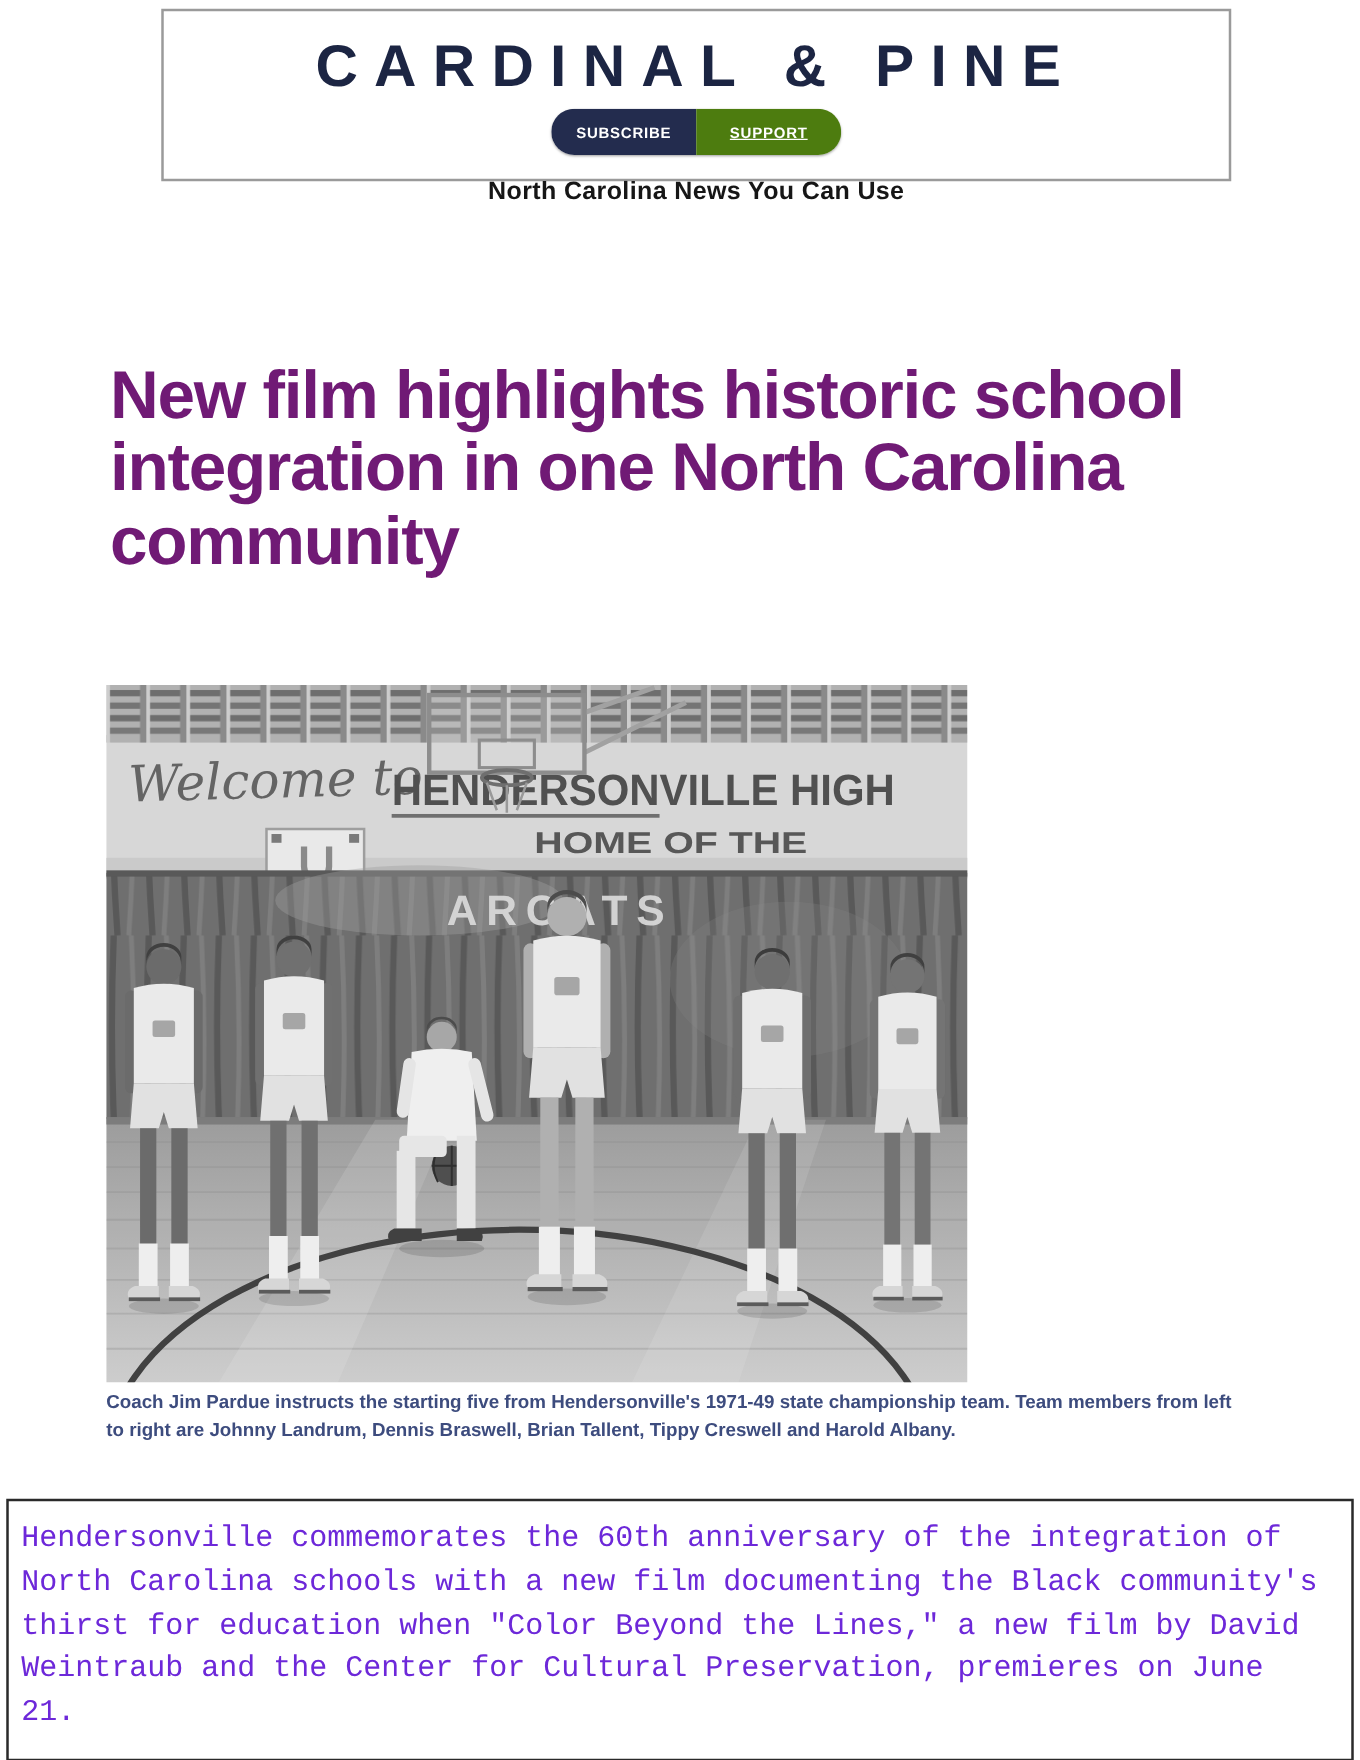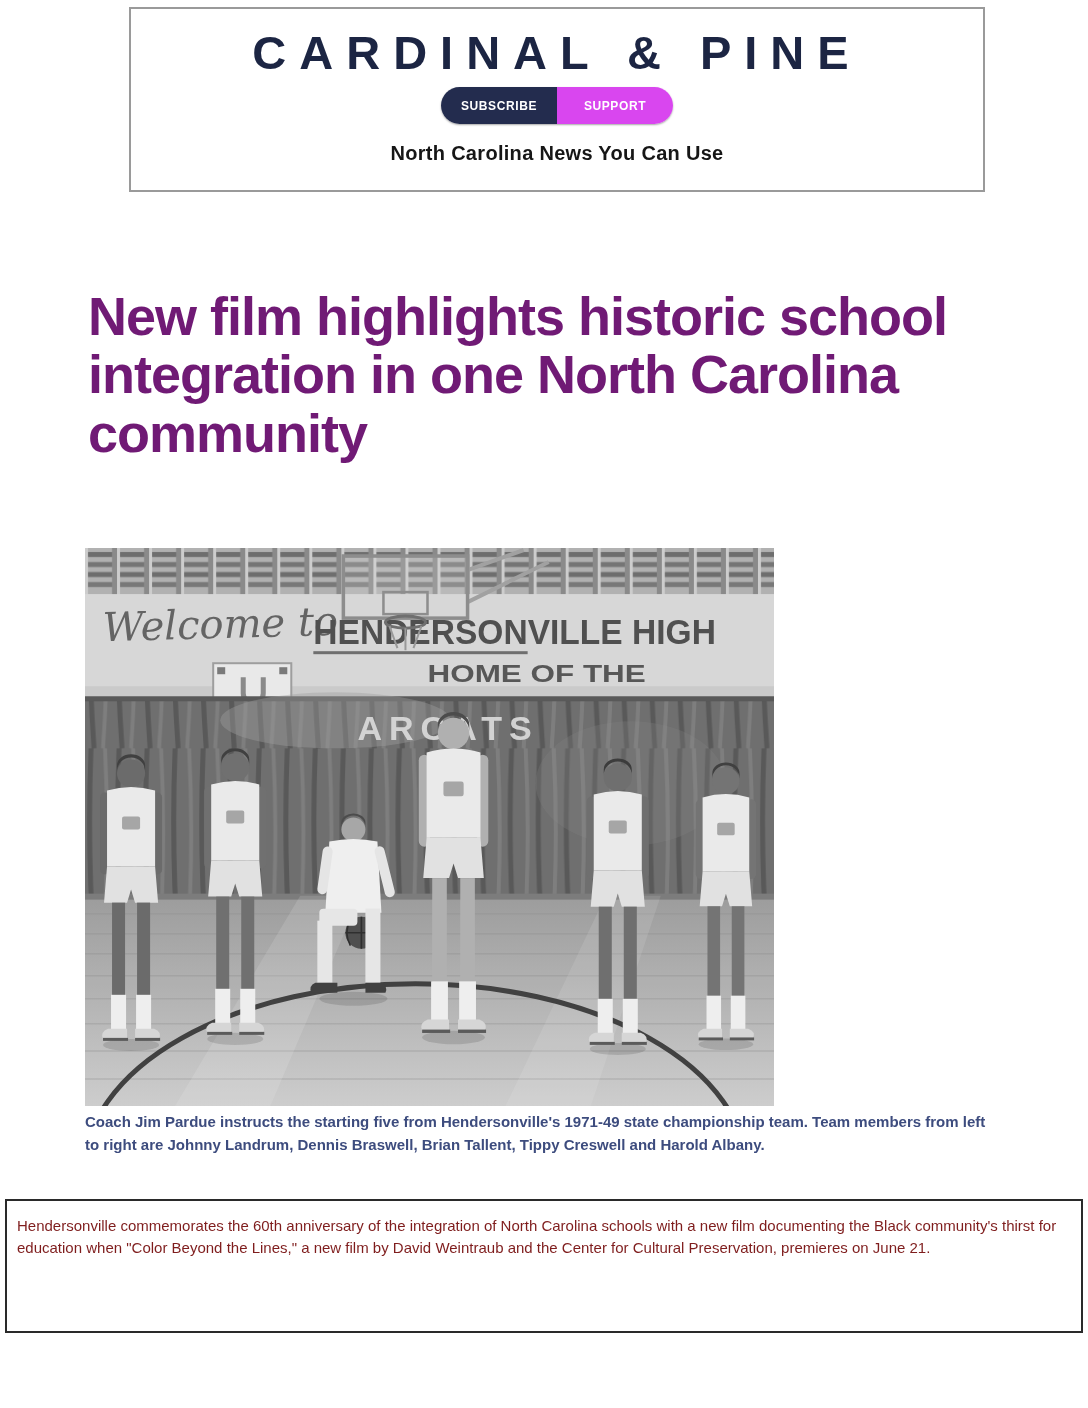--- a/index.html
+++ b/index.html
@@ -5,38 +5,38 @@
   * { margin:0; padding:0; box-sizing:border-box; }
   html,body { background:#ffffff; }
   body { font-family:"Liberation Sans", sans-serif; }
   #page {
     position:relative; width:1088px; height:1408px; background:#fff;
     margin:0 auto; overflow:hidden;
   }
 
   
   .header-card {
-    position:absolute; left:129px; top:7px; width:856px; height:185px;
+    position:absolute; left:129px; top:7px; width:856px; height:138px;
     background:#fff; border:2px solid #9a9a9a; text-align:center;
   }
   .brand {
     margin-top:16px; font-size:47px; font-weight:bold; letter-spacing:13px;
     color:#1c2543; white-space:nowrap;
   }
   .pill {
     margin:7px auto 0; width:232px; height:37px; border-radius:19px;
     display:flex; overflow:hidden; box-shadow:0 1px 2px rgba(0,0,0,.35);
   }
   .pill-seg {
     flex:1; display:flex; align-items:center; justify-content:center;
     color:#fff; font-size:12px; font-weight:bold; letter-spacing:.6px;
     cursor:pointer; border:none;
   }
   .pill-sub { background:#232c4e; }
-  .pill-sup { background:#d946ef; }
+  .pill-sup { background:#4d7c0f;text-decoration:underline; }
   .tagline {
     margin-top:18px; font-size:20px; font-weight:600; color:#161616;
     letter-spacing:.3px;
   }
 
   
   .headline {
     position:absolute; left:88px; top:287px; width:860px;
     font-size:54px; line-height:1.08; font-weight:bold; color:#701a75;
     letter-spacing:-1px;
@@ -54,22 +54,22 @@
     font-size:15px; line-height:1.55; font-weight:600; color:#3d4c7e;
   }
 
   
   .summary-box {
     position:absolute; left:5px; top:1199px; width:1078px; min-height:134px;
     border:2px solid #2a2a2a; background:#fff;
     padding:14px 14px 18px 10px;
   }
   .summary-text {
-    font-family:Liberation Sans, sans-serif; font-size:15px; line-height:1.45;
-    color:#7f1d1d;
+    font-family:Liberation Mono, monospace; font-size:24px; line-height:1.45;
+    color:#6d28d9;
   }
 </style>
 </head>
 <body>
 
 <div id="page">
 
   <div class="header-card">
     <div class="brand">CARDINAL &amp; PINE</div>
     <div class="pill">

